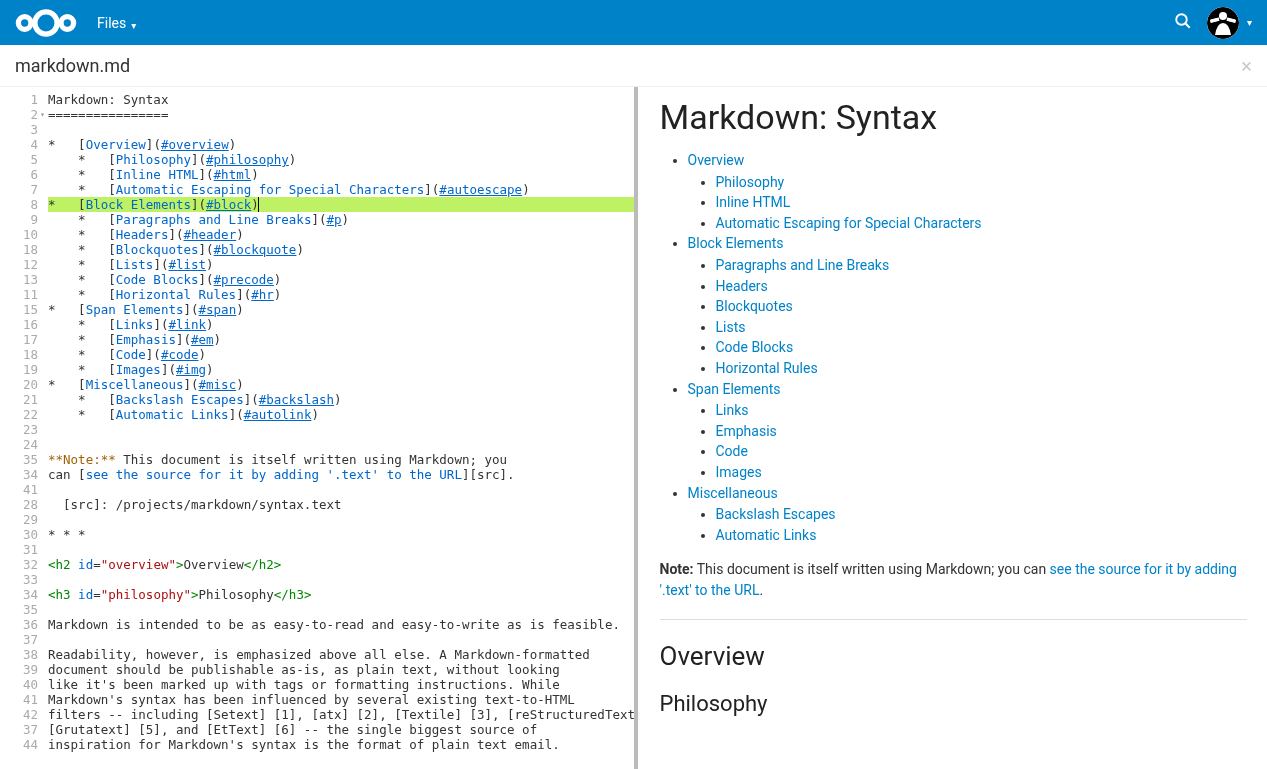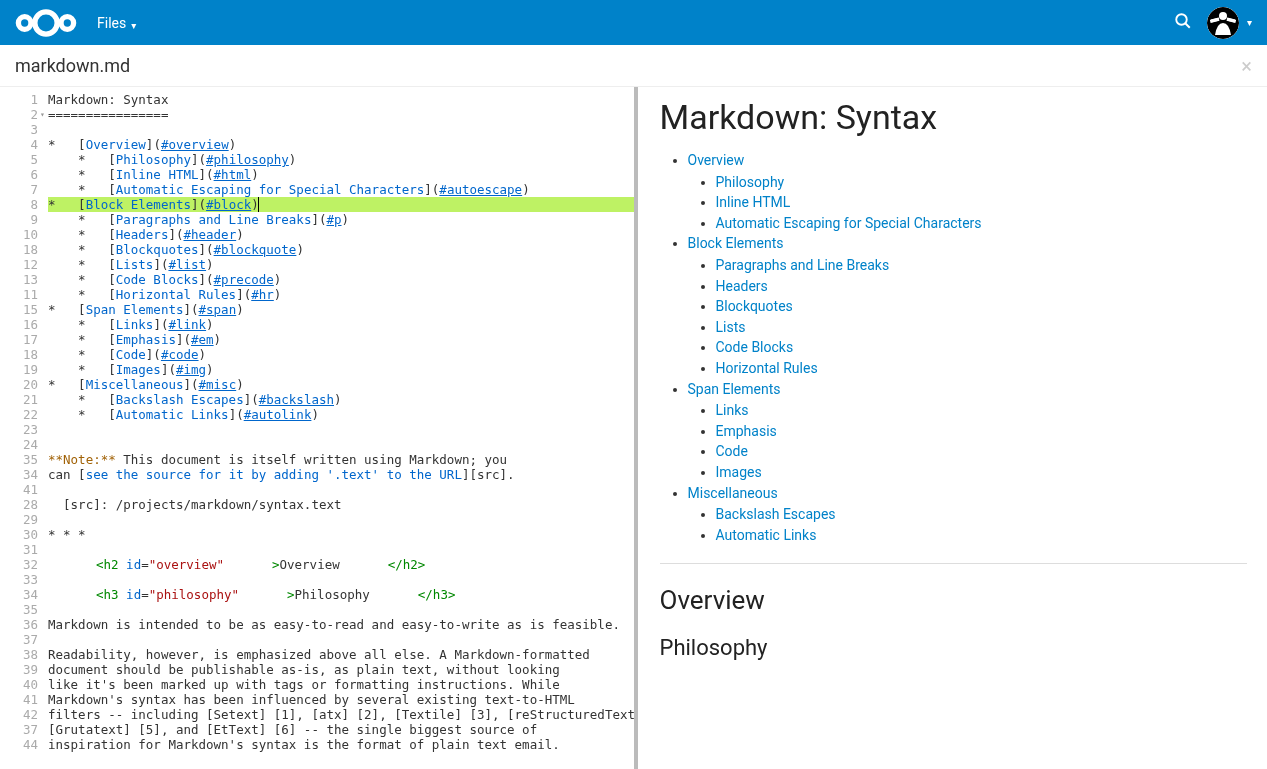--- a/index.html
+++ b/index.html
@@ -21,21 +21,21 @@
 .editor-pane { width: 50%; overflow: hidden; display: flex; font-family: Consolas, Monaco, monospace; font-size: 12.5px; line-height: 15px; position: relative; }
 .gutter { width: 48px; text-align: right; padding-right: 10px; color: #aaa; padding-top: 5px; user-select: none; flex-shrink: 0; }
 .gutter .ln { height: 15px; }
 .gutter .fold::after { content: "▾"; font-size: 8px; margin-left: 2px; color: #999; position: absolute; }
 .code { flex: 1; padding-top: 5px; white-space: pre; overflow: hidden; }
 .code .line { height: 15px; }
 .code .line.active { background: #bef264; }
 .tk-link { color: #0066cc; }
 .tk-url { color: #0066cc; text-decoration: underline; }
 .tk-bold { color: #a16207; }
-.tk-tag { color: #008800; margin-left: 48px; }
+.tk-tag { color: #008800; }
 .tk-attr { color: #0066cc; }
 .tk-str { color: #aa1111; }
 .cursor { border-left: 1.5px solid #000; margin-left: -1px; animation: blink 1s step-end infinite; }
 @keyframes blink { 50% { border-color: transparent; } }
 .preview-pane { width: 50%; overflow-y: auto; padding: 10px 20px 20px 22px; border-left: 4px solid #bbb; position: relative; }
 .preview-pane::before { content: ""; position: absolute; left: -4px; top: 4px; width: 4px; height: 78px; background: #666; }
 .preview-pane h1 { font-size: 34px; font-weight: 400; color: #222; margin-bottom: 14px; }
 .preview-pane h2 { font-size: 26px; font-weight: 400; color: #222; margin-top: 20px; margin-bottom: 10px; border-top: 1px solid transparent; }
 .preview-pane h3 { font-size: 22px; font-weight: 400; color: #222; margin-top: 20px; margin-bottom: 8px; }
 .preview-pane ul { list-style: disc; padding-left: 28px; margin-bottom: 14px; }
@@ -162,17 +162,20 @@
             <li><a href="#">Links</a></li>
             <li><a href="#">Emphasis</a></li>
             <li><a href="#">Code</a></li>
             <li><a href="#">Images</a></li>
           </ul></li>
         <li><a href="#">Miscellaneous</a><ul>
             <li><a href="#">Backslash Escapes</a></li>
             <li><a href="#">Automatic Links</a></li>
           </ul></li>
       </ul>
+    <p>
+      <strong>Note:</strong><span> This document is itself written using Markdown; you can </span><a href="#">see the source for it by adding '.text' to the URL</a><span>.</span>
+    </p>
     <hr>
     <h2>Overview</h2>
     <h3>Philosophy</h3>
   </div>
 </div>
 
 </body></html>

